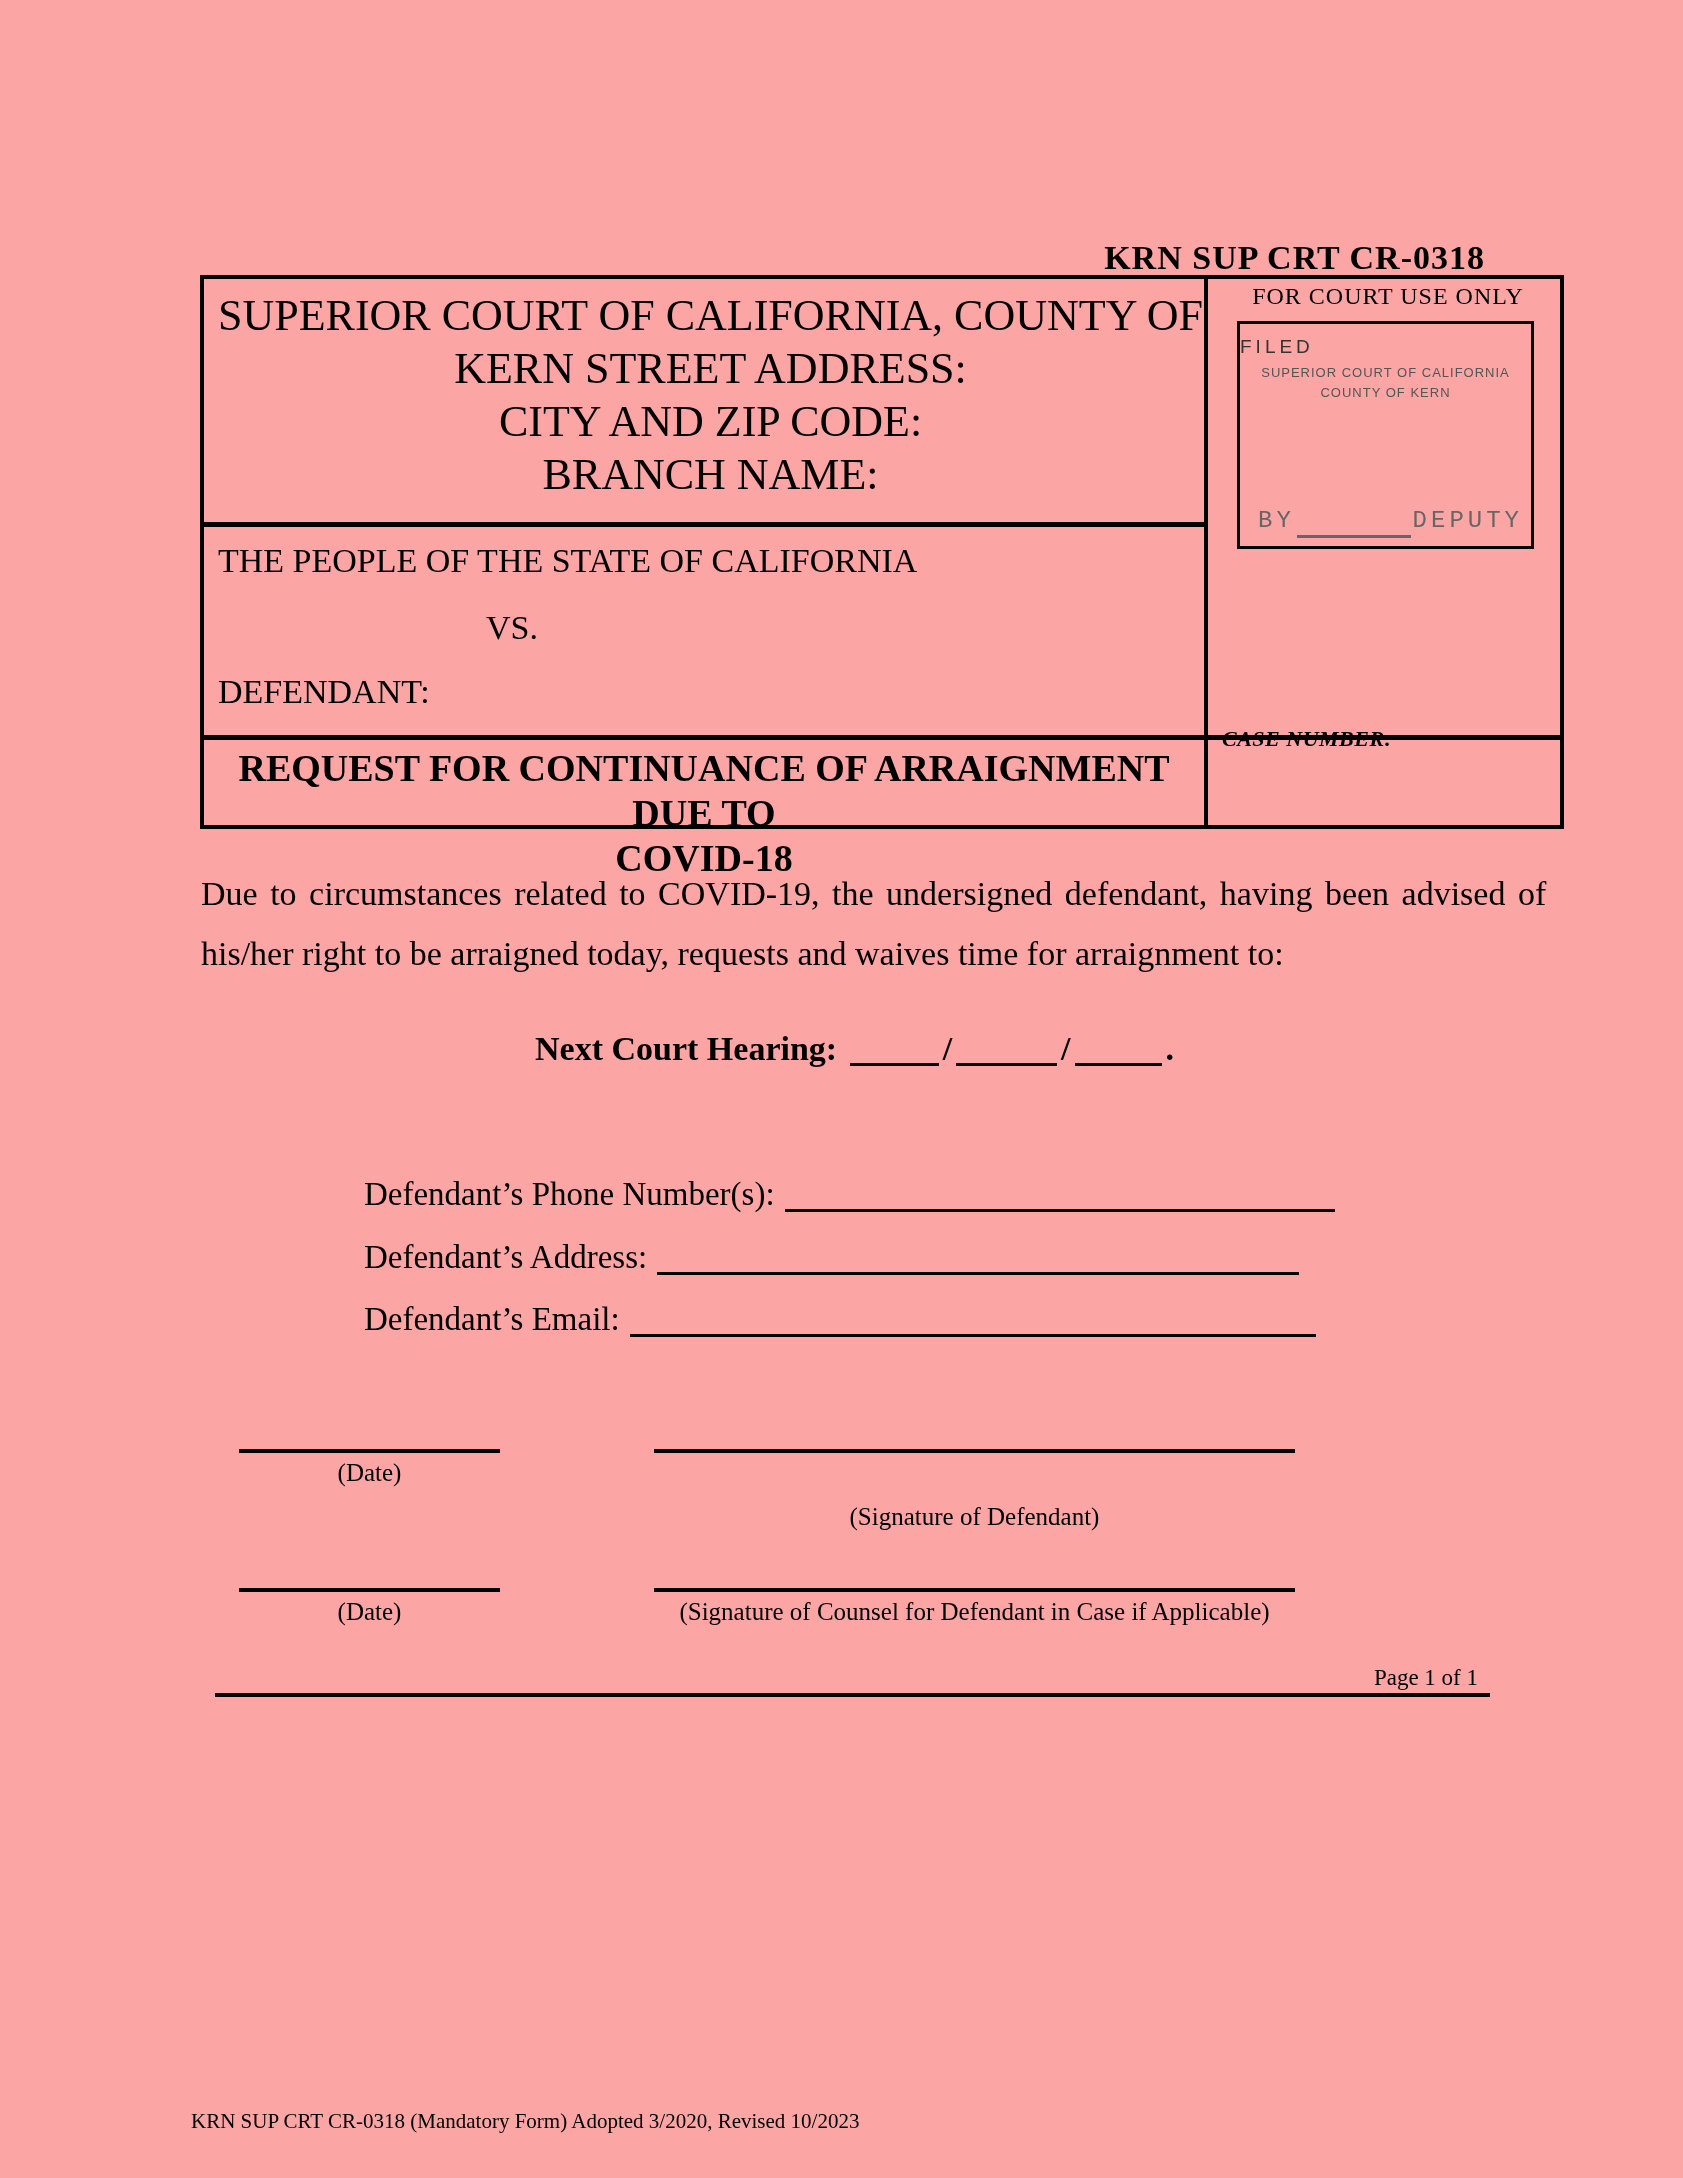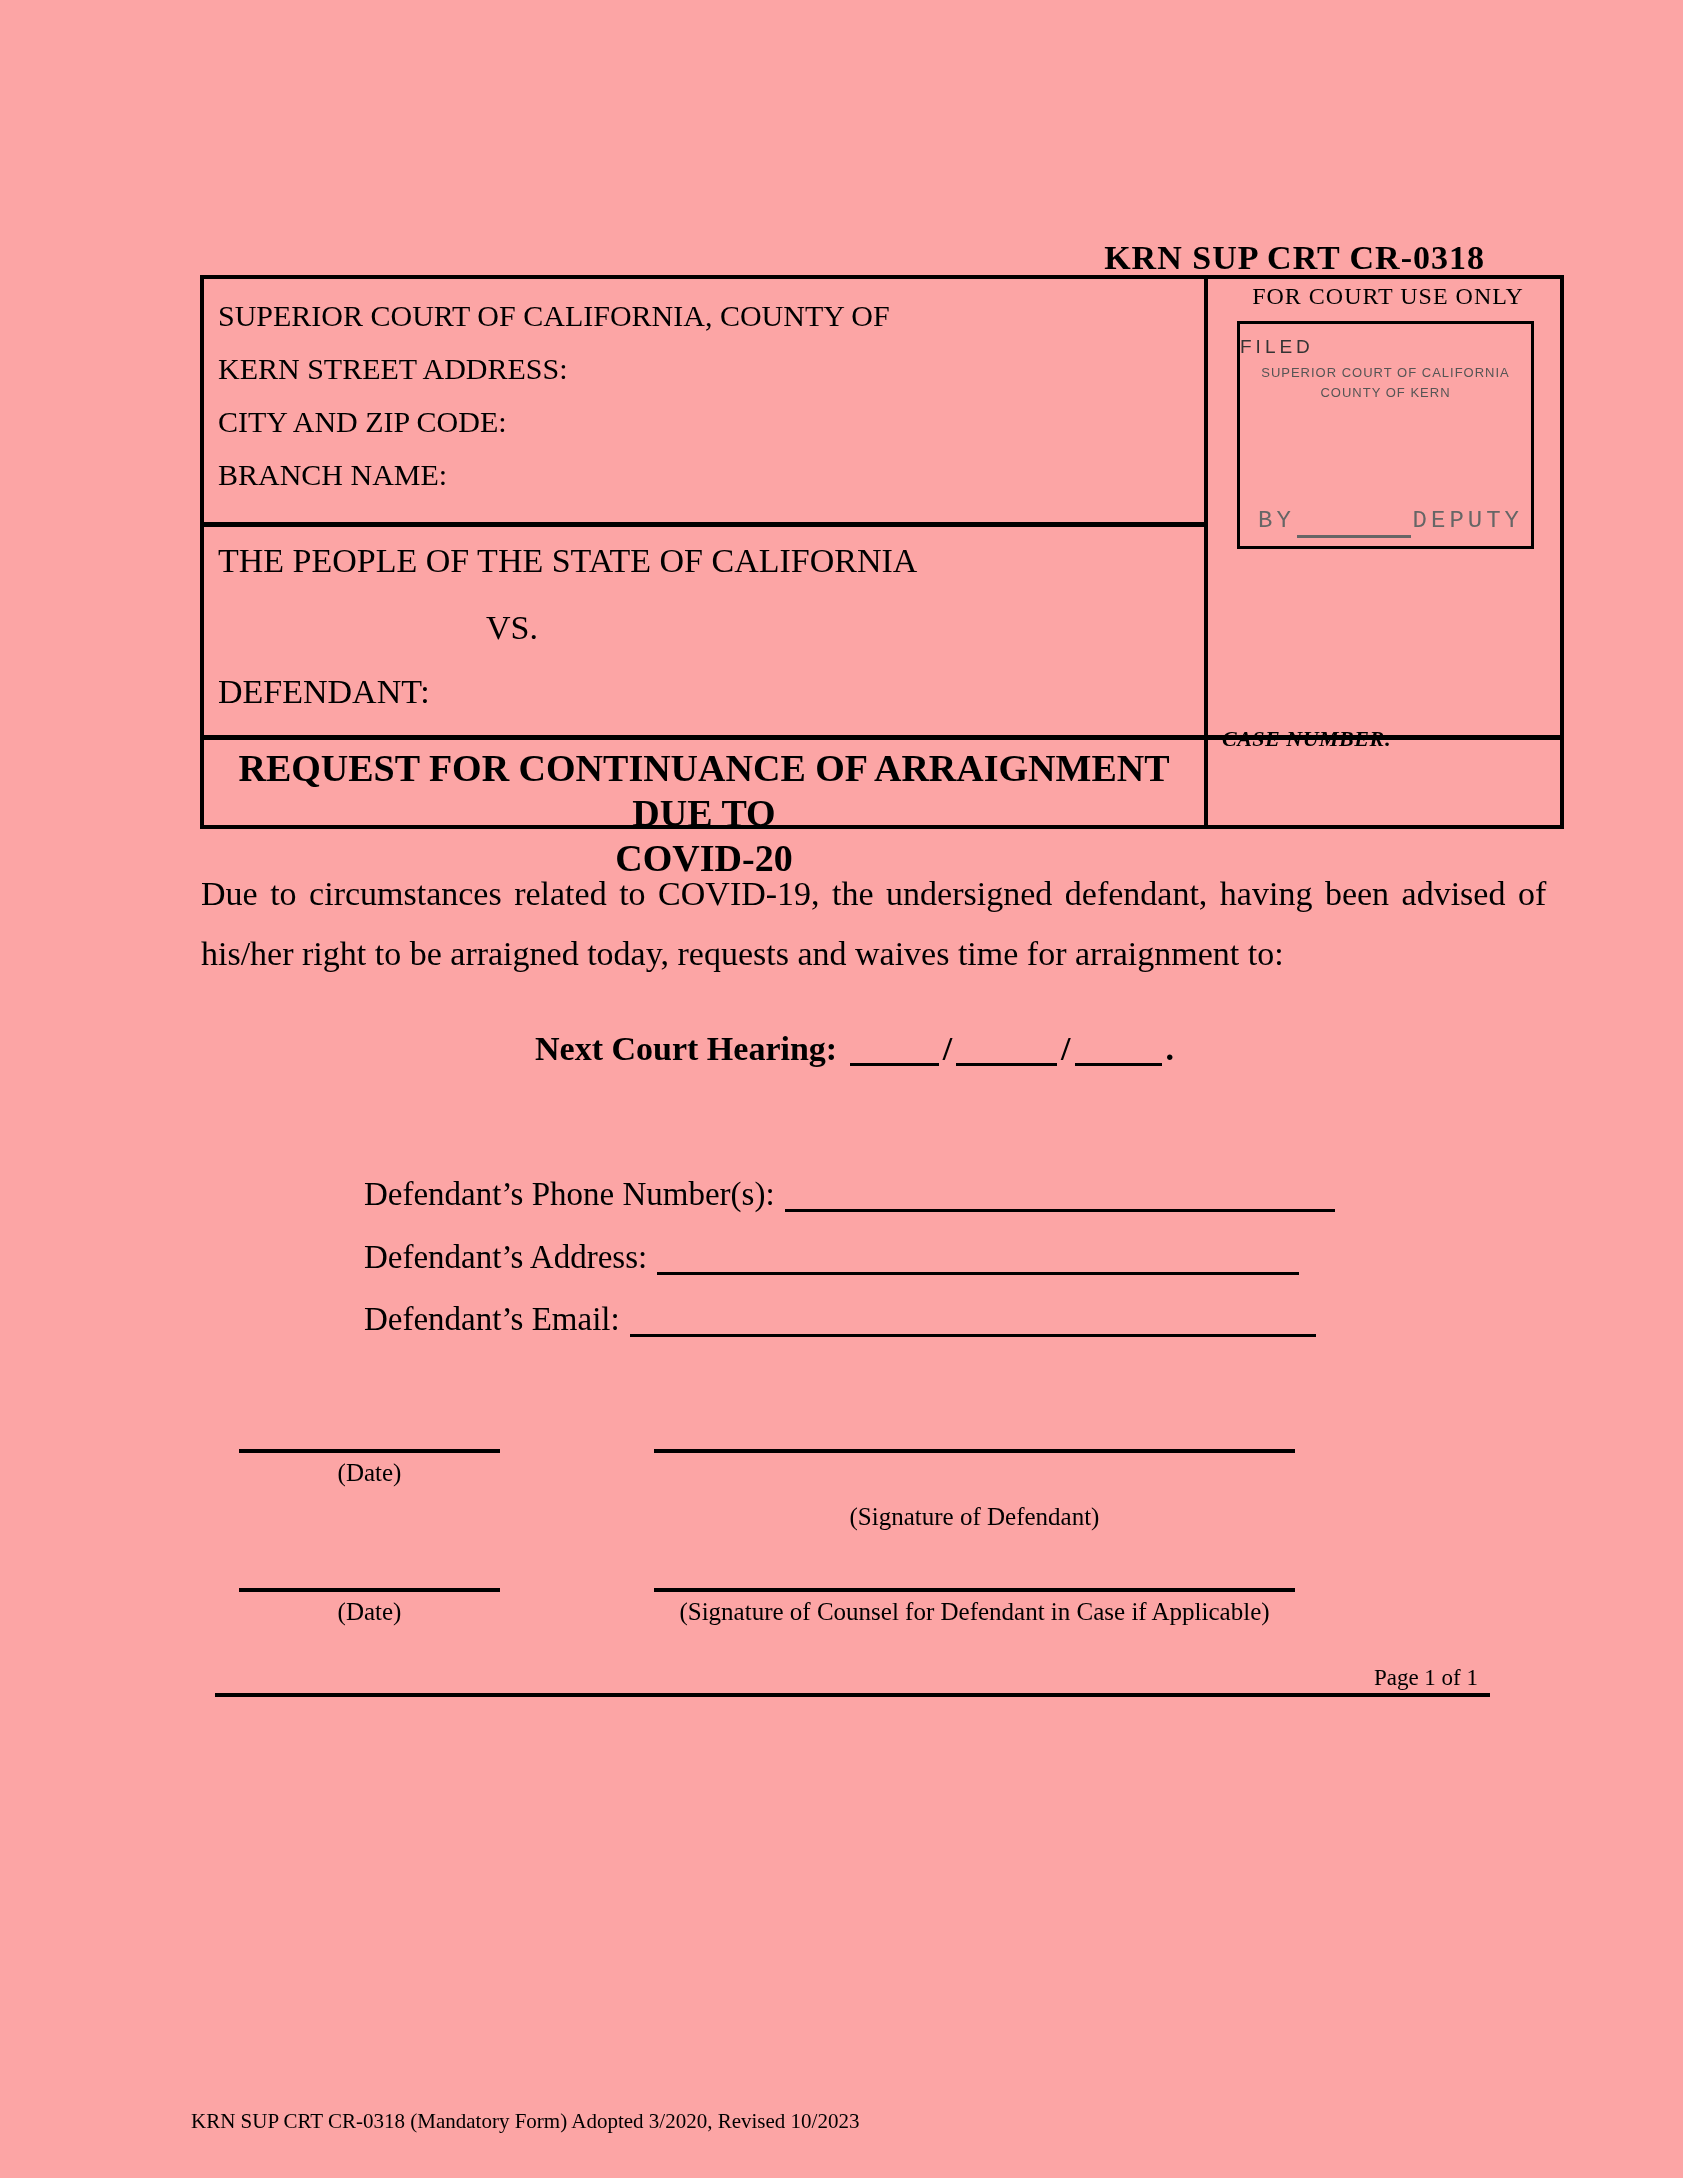--- a/index.html
+++ b/index.html
@@ -23,21 +23,21 @@
 
   
   .header-table {
     position: absolute; left: 200px; top: 275px; width: 1364px; height: 554px;
     border: 4px solid #000;
   }
   .col-divider { position: absolute; left: 1000px; top: 0; bottom: 0; width: 4px; background: #000; }
   .row-divider-1 { position: absolute; left: 0; top: 243px; width: 1000px; height: 5px; background: #000; }
   .row-divider-2 { position: absolute; left: 0; top: 456px; width: 100%; height: 5px; background: #000; }
 
-  .court-block { position: absolute; left: 14px; top: 10px; font-size: 30px; }
+  .court-block { position: absolute; left: 14px; top: 10px; font-size: 44px; text-align: center; }
   .court-block div { height: 53px; line-height: 53px; white-space: nowrap; }
 
   .party-plaintiff { position: absolute; left: 14px; top: 255px; font-size: 34px; line-height: 53px; white-space: nowrap; }
   .party-vs        { position: absolute; left: 282px; top: 322px; font-size: 34px; line-height: 53px; }
   .party-defendant { position: absolute; left: 14px; top: 386px; font-size: 34px; line-height: 53px; }
 
   .title-block {
     position: absolute; left: 0; top: 467px; width: 1000px;
     text-align: center; font-size: 38px; font-weight: bold; line-height: 45px;
   }
@@ -110,21 +110,21 @@
       <div>CITY AND ZIP CODE:</div>
       <div>BRANCH NAME:</div>
     </div>
 
     <div class="party-plaintiff">THE PEOPLE OF THE STATE OF CALIFORNIA</div>
     <div class="party-vs">VS.</div>
     <div class="party-defendant">DEFENDANT:</div>
 
     <div class="title-block">
       <div>REQUEST FOR CONTINUANCE OF ARRAIGNMENT DUE TO</div>
-      <div>COVID-20</div>
+      <div>COVID-18</div>
     </div>
 
     <div class="court-use-label">FOR COURT USE ONLY</div>
 
     <div class="filed-box">
       <div class="filed-title">FILED</div>
       <div class="filed-court">SUPERIOR COURT OF CALIFORNIA</div>
       <div class="filed-county">COUNTY OF KERN</div>
       <div class="filed-by-row">
         <span>BY</span>

